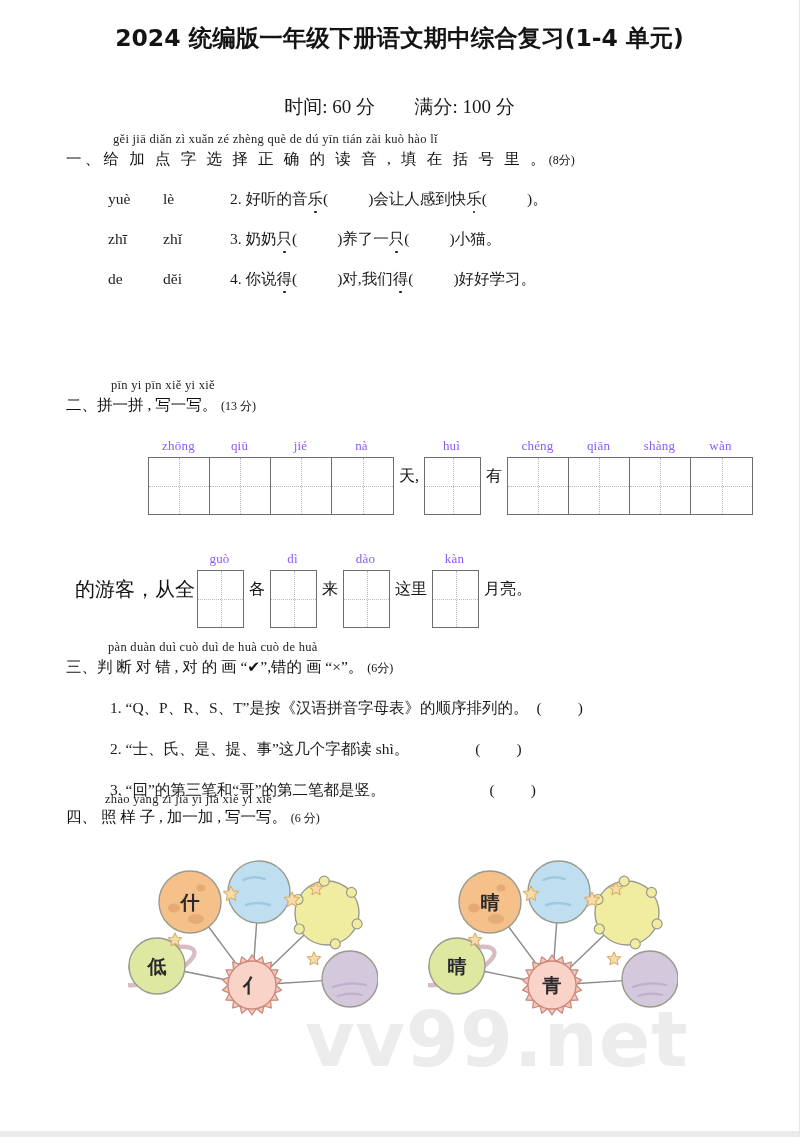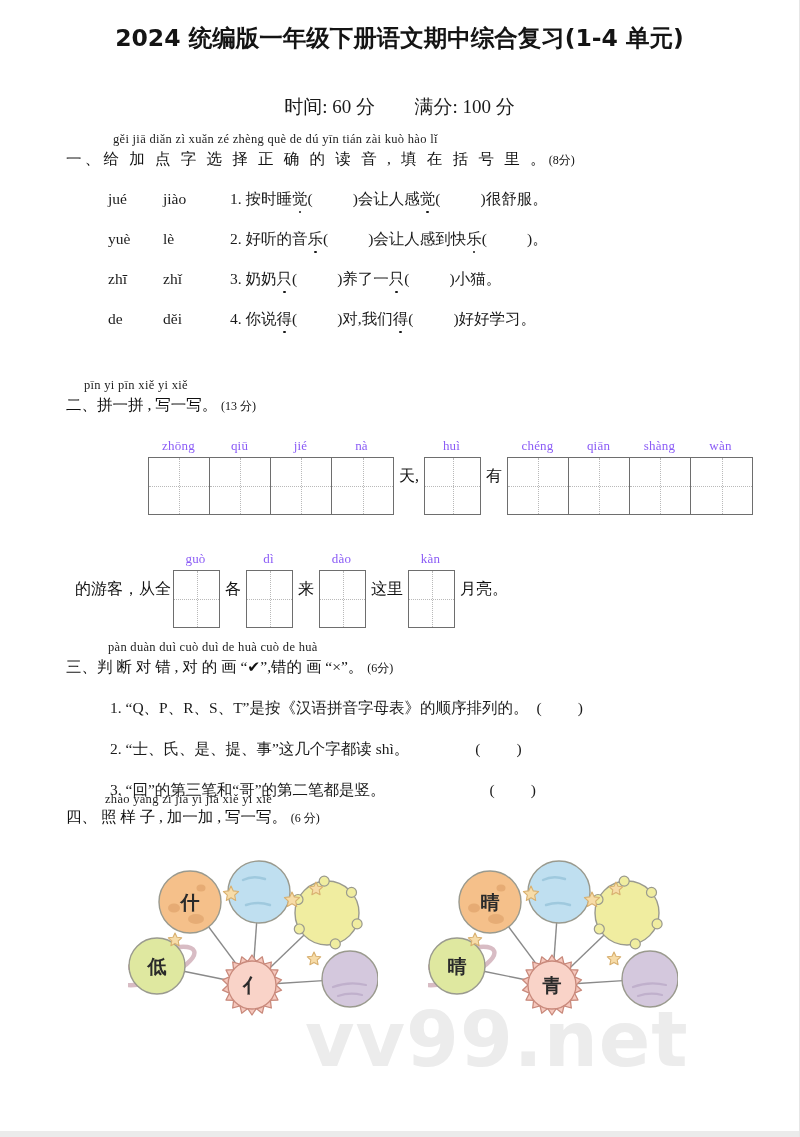--- a/index.html
+++ b/index.html
@@ -110,21 +110,21 @@
     bottom: -3px;
     width: 2.5px;
     height: 2.5px;
     margin-left: -1.2px;
     border-radius: 50%;
     background: #1a1a1a;
   }
 
   
   #sec2 { position: absolute; left: 0; top: 378px; width: 800px; }
-  #sec2 .pinyin-line { padding-left: 84px; }
+  #sec2 .pinyin-line { padding-left: 111px; }
   #sec2 .heading-line { padding-left: 66px; margin-top: 2px; }
 
   .grid-row {
     display: flex;
     align-items: flex-end;
     white-space: nowrap;
   }
   #sec2 .row-a { padding-left: 148px; margin-top: 22px; }
   #sec2 .row-b { padding-left: 75px; margin-top: 36px; align-items: center; }
 
@@ -172,21 +172,21 @@
     height: 0;
     border-top: 1px dotted #b9b9b9;
   }
   .between-char {
     font-size: 16px;
     padding: 0 5px;
     align-self: center;
     color: #111;
   }
   .lead-char {
-    font-size: 16px;
+    font-size: 20px;
     color: #111;
     align-self: center;
     padding-right: 2px;
   }
 
   
   #sec3 { position: absolute; left: 0; top: 640px; width: 800px; }
   #sec3 .pinyin-line { padding-left: 108px; }
   #sec3 .heading-line { padding-left: 66px; margin-top: 2px; }
   .tf-row {
@@ -240,27 +240,20 @@
     <span class="gap"></span>
     <span>满分: 100 分</span>
   </div>
 
   <div id="sec1" class="section">
     <div class="pinyin-line">gěi jiā diǎn zì xuǎn zé zhèng què de dú yīn  tián zài kuò hào lǐ</div>
     <div class="heading-line">
       <span class="sp">一、给 加 点 字 选 择 正 确 的 读 音 , 填 在 括 号 里 。</span><span class="score">(8分)</span>
     </div>
     <div id="sec1-questions">
-        <div class="q1-row">
-          <div class="q1-opts">
-            <span class="q1-opt a">jué</span>
-            <span class="q1-opt b">jiào</span>
-          </div>
-          <div class="q1-body"><span>1. </span><span>按时睡</span><span class="dotted">觉</span><span>(</span><span class="q1-blank"></span><span>)会让人感</span><span class="dotted">觉</span><span>(</span><span class="q1-blank"></span><span>)很舒服。</span></div>
-        </div>
         <div class="q1-row">
           <div class="q1-opts">
             <span class="q1-opt a">yuè</span>
             <span class="q1-opt b">lè</span>
           </div>
           <div class="q1-body"><span>2. </span><span>好听的音</span><span class="dotted">乐</span><span>(</span><span class="q1-blank"></span><span>)会让人感到快</span><span class="dotted">乐</span><span>(</span><span class="q1-blank"></span><span>)。</span></div>
         </div>
         <div class="q1-row">
           <div class="q1-opts">
             <span class="q1-opt a">zhī</span>

